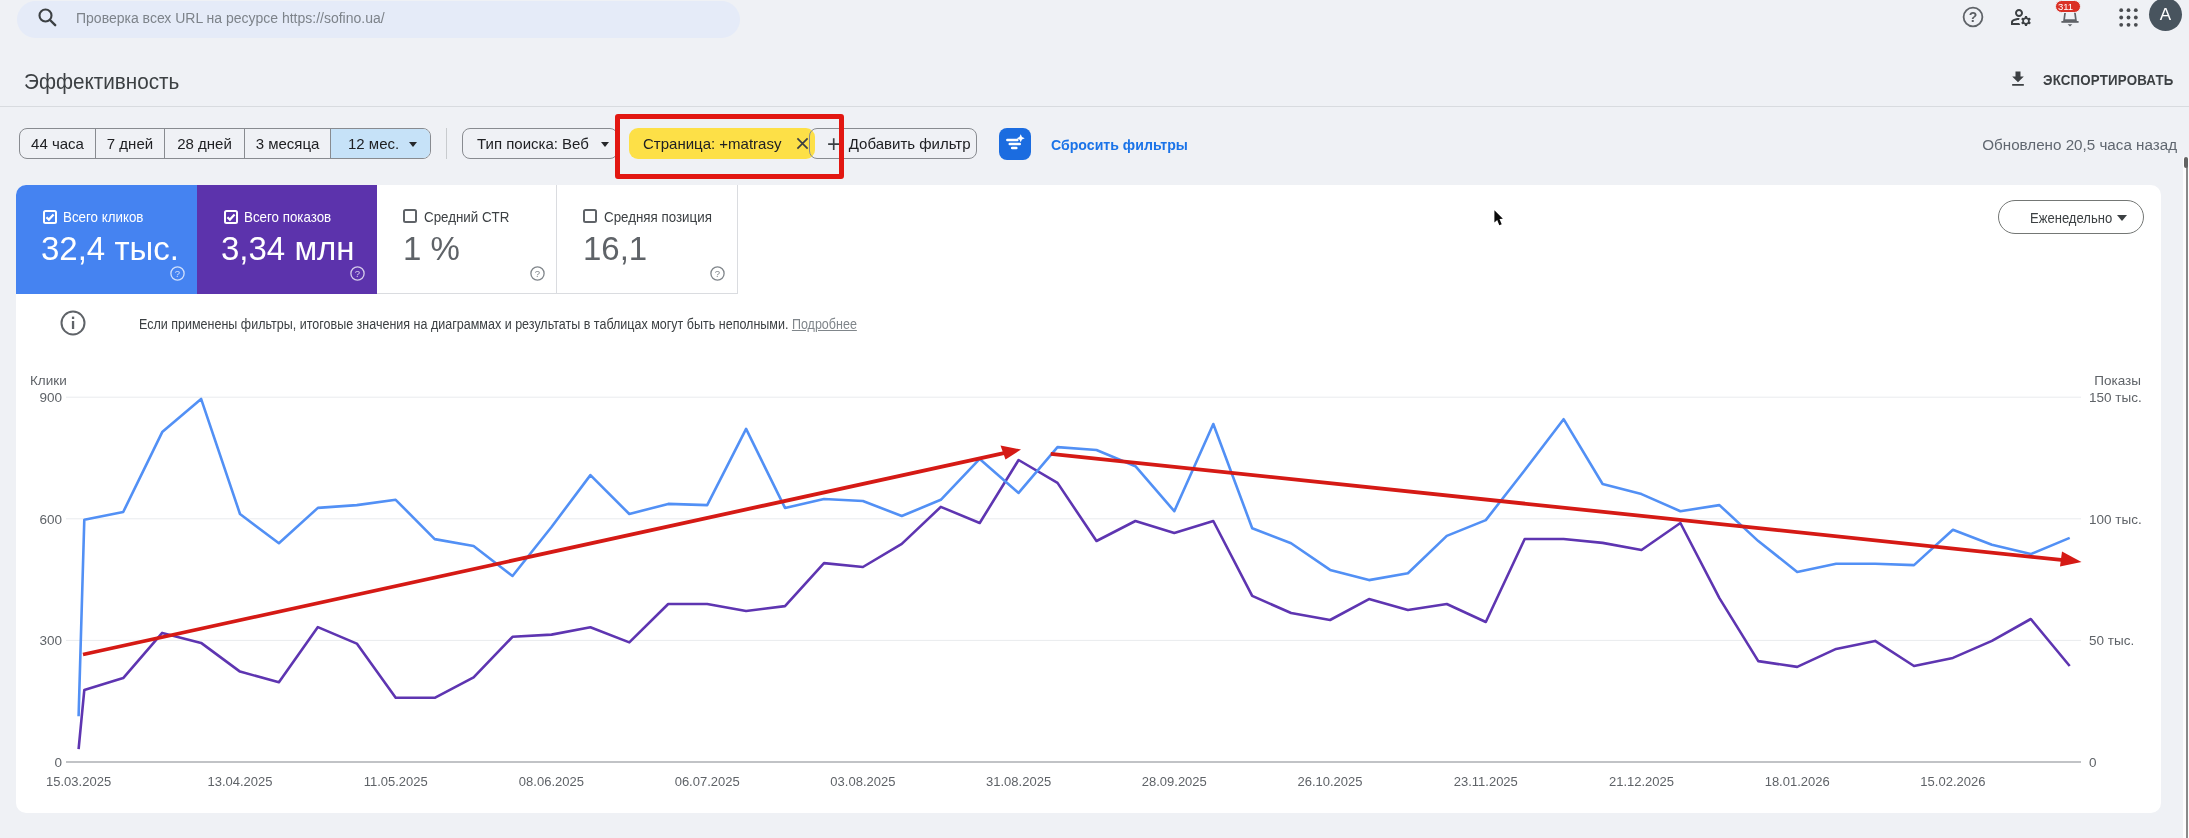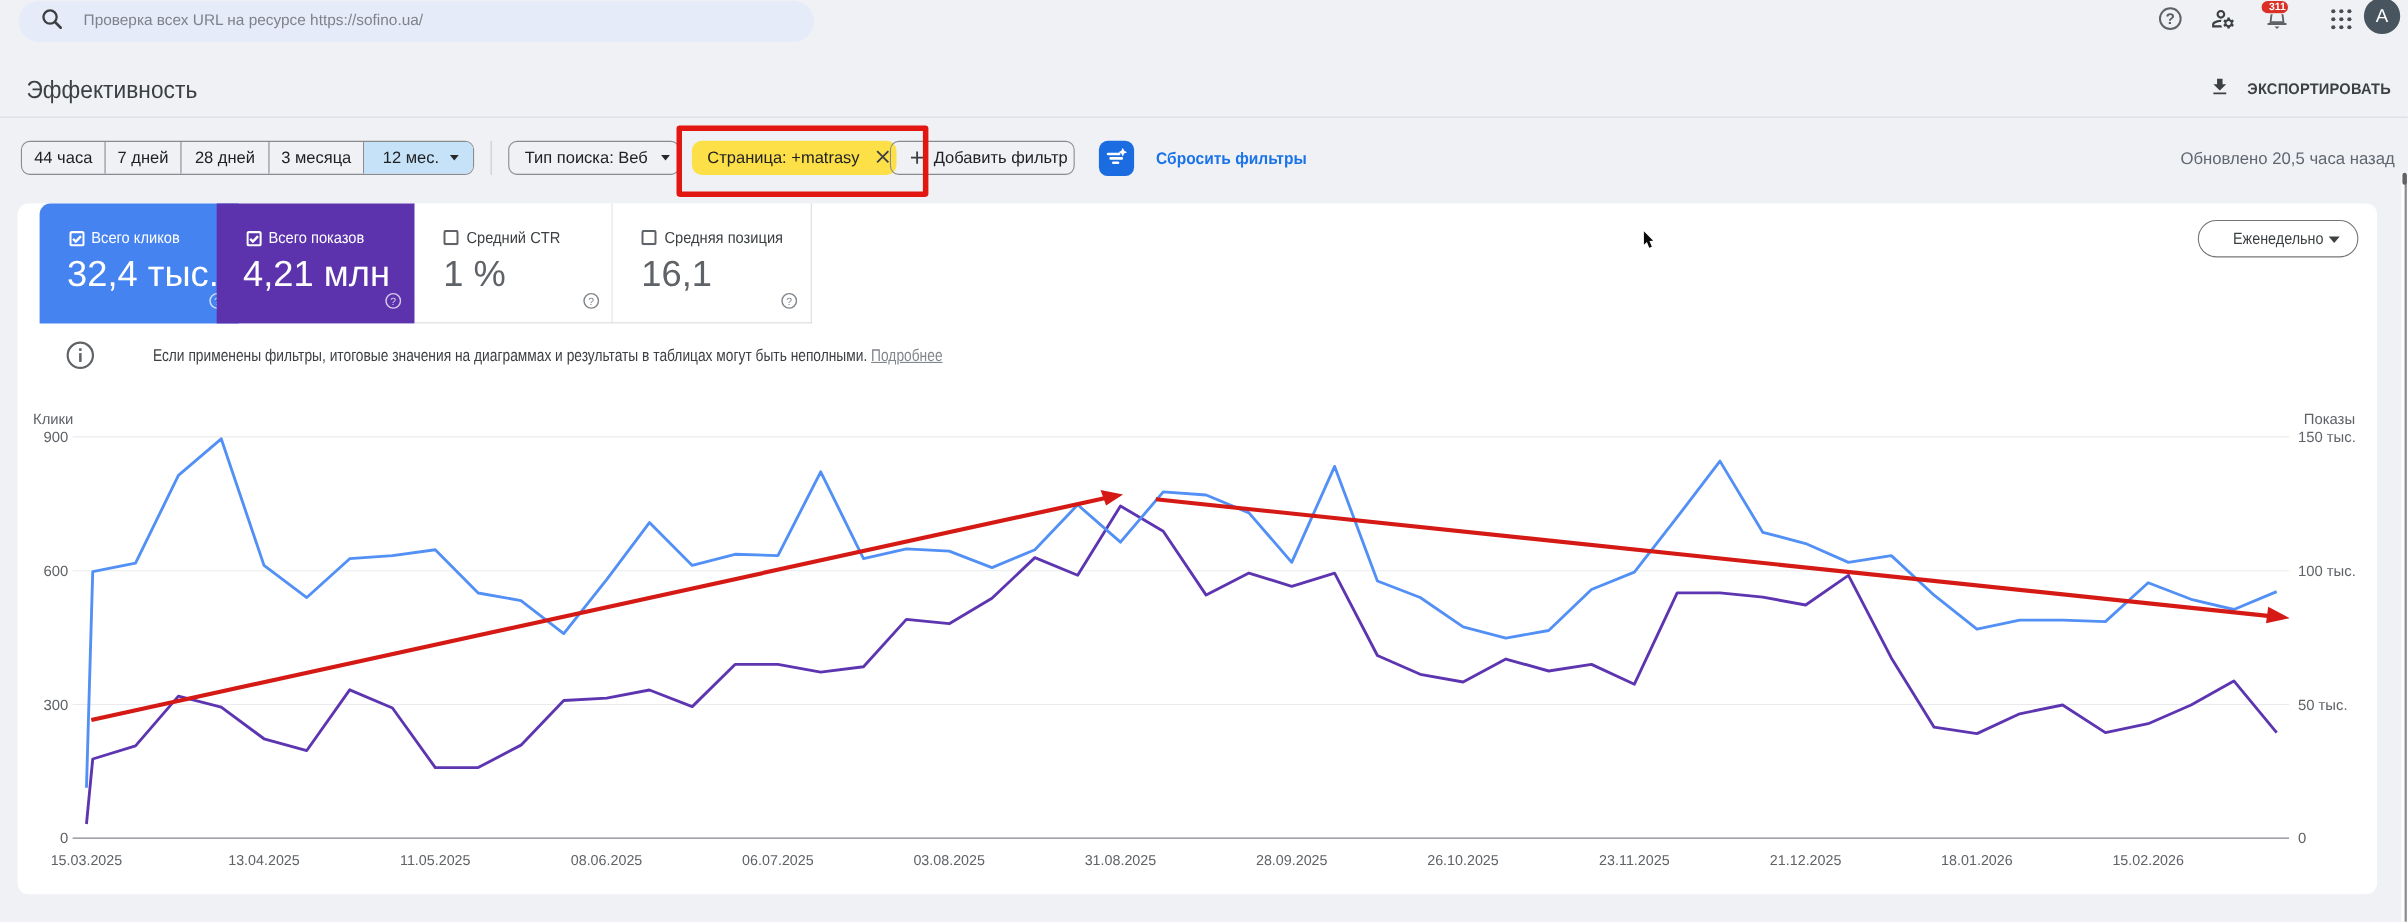--- a/index.html
+++ b/index.html
@@ -24,21 +24,21 @@
 <svg class="abs" style="left:2009px; top:5px;" width="24" height="24" viewBox="0 0 24 24" fill="#3c4043">
   <path d="M4,18v-0.65c0-0.34,0.16-0.66,0.41-0.81C6.1,15.53,8.03,15,10,15c0.03,0,0.05,0,0.08,0.01c0.1-0.7,0.3-1.37,0.59-1.98 C10.45,13.01,10.23,13,10,13c-2.42,0-4.68,0.67-6.61,1.82C2.51,15.34,2,16.32,2,17.35V20h9.26c-0.42-0.6-0.75-1.28-0.97-2H4z"></path>
   <path d="M10,12c2.21,0,4-1.79,4-4s-1.79-4-4-4S6,5.79,6,8S7.79,12,10,12z M10,6c1.1,0,2,0.9,2,2s-0.9,2-2,2S8,9.1,8,8S8.9,6,10,6z"></path>
   <path d="M20.75,16c0-0.22-0.03-0.42-0.06-0.63l1.14-1.01l-1-1.73l-1.45,0.49c-0.32-0.27-0.68-0.48-1.08-0.63L18,11h-2l-0.3,1.49 c-0.4,0.15-0.76,0.36-1.08,0.63l-1.45-0.49l-1,1.73l1.14,1.01c-0.03,0.21-0.06,0.41-0.06,0.63s0.03,0.42,0.06,0.63l-1.14,1.01 l1,1.73l1.45-0.49c0.32,0.27,0.68,0.48,1.08,0.63L16,21h2l0.3-1.49c0.4-0.15,0.76-0.36,1.08-0.63l1.45,0.49l1-1.73l-1.14-1.01 C20.72,16.42,20.75,16.22,20.75,16z M17,18c-1.1,0-2-0.9-2-2s0.9-2,2-2s2,0.9,2,2S18.1,18,17,18z"></path>
 </svg>
 <svg class="abs" style="left:2059px; top:8px;" width="22" height="19" viewBox="0 0 22 19">
   <path d="M11,1.1 C7.9,1.1 6.2,3.3 5.9,5.9 L5.1,12.2 L16.9,12.2 L16.1,5.9 C15.8,3.3 14.1,1.1 11,1.1 Z" fill="none" stroke="#5f6368" stroke-width="1.7"></path>
   <line x1="2.4" y1="13.9" x2="19.6" y2="13.9" stroke="#5f6368" stroke-width="1.8"></line>
   <path d="M8.7,16.2 L13.3,16.2 L11,18.4 Z" fill="#5f6368"></path>
 </svg>
-<div class="abs" style="left:2055px; top:0px; min-width:26px; height:13px; background:#da3025; border:1.5px solid #eff1f5; border-radius:8px; color:#fff; font-size:9.5px; font-weight:bold; text-align:right; line-height:11px; padding:0 2px;">311</div>
+<div class="abs" style="left:2055px; top:0px; min-width:26px; height:13px; background:#da3025; border:1.5px solid #eff1f5; border-radius:8px; color:#fff; font-size:9.5px; font-weight:normal; text-align:left; line-height:11px; padding:0 2px;">311</div>
 <svg class="abs" style="left:2118px; top:7px;" width="21" height="21" viewBox="0 0 21 21" fill="#494c50">
   <circle cx="3.2" cy="3.2" r="1.9"></circle>
     <circle cx="10.5" cy="3.2" r="1.9"></circle>
     <circle cx="17.8" cy="3.2" r="1.9"></circle>
   <circle cx="3.2" cy="10.5" r="1.9"></circle>
     <circle cx="10.5" cy="10.5" r="1.9"></circle>
     <circle cx="17.8" cy="10.5" r="1.9"></circle>
   <circle cx="3.2" cy="17.8" r="1.9"></circle>
     <circle cx="10.5" cy="17.8" r="1.9"></circle>
     <circle cx="17.8" cy="17.8" r="1.9"></circle>
@@ -77,39 +77,39 @@
     <path d="M15.7,0.3 L17,3 L19.7,4.3 L17,5.6 L15.7,8.3 L14.4,5.6 L11.7,4.3 L14.4,3 Z" fill="#fff"></path>
   </svg>
 </div>
 <div class="abs" style="left:1051px; top:136px; font-size:15.2px; font-weight:bold; color:#1a73e8; transform:scaleX(0.93); transform-origin:0 0;">Сбросить фильтры</div>
 <div class="abs" style="right:12px; top:136px; font-size:15.2px; color:#606770; white-space:nowrap;">Обновлено 20,5 часа назад</div>
 
 <div class="abs" style="left:615px; top:114px; width:229px; height:65px; border:5.5px solid #e21711; border-radius:3px;"></div>
 
 <div class="abs" style="left:16px; top:185px; width:2145px; height:628px; background:#fff; border-radius:10px;"></div>
 
-<div class="abs" style="left:16px; top:185px; width:181px; height:109px; background:#4583f1; border-radius:10px 0 0 0; color:#fff;margin-left:20px;">
+<div class="abs" style="left:16px; top:185px; width:181px; height:109px; background:#4583f1; border-radius:10px 0 0 0; color:#fff;">
   <svg class="abs" style="left:27px; top:25px;" width="14" height="14" viewBox="0 0 14 14">
     <rect x="1" y="1" width="12" height="12" rx="1.5" fill="none" stroke="#fff" stroke-width="2"></rect>
     <path d="M3.4,7.2 L5.9,9.6 L10.6,4.6" fill="none" stroke="#fff" stroke-width="2.2"></path>
   </svg>
   <div class="abs" style="left:47px; top:24px; font-size:14.5px; transform:scaleX(0.92); transform-origin:0 0;">Всего кликов</div>
   <div class="abs" style="left:25px; top:45px; font-size:33px;">32,4 тыс.</div>
   <svg class="abs" style="left:154px; top:81px;" width="15" height="15" viewBox="0 0 15 15">
     <circle cx="7.5" cy="7.5" r="6.6" fill="none" stroke="#ffffff" stroke-opacity="0.75" stroke-width="1.3"></circle>
     <text x="7.5" y="11" text-anchor="middle" font-size="9.5" fill="#ffffff" fill-opacity="0.75" font-family="Liberation Sans">?</text>
   </svg>
 </div>
 <div class="abs" style="left:197px; top:185px; width:180px; height:109px; background:#5c33ac; color:#fff;text-align:right;">
   <svg class="abs" style="left:27px; top:25px;" width="14" height="14" viewBox="0 0 14 14">
     <rect x="1" y="1" width="12" height="12" rx="1.5" fill="none" stroke="#fff" stroke-width="2"></rect>
     <path d="M3.4,7.2 L5.9,9.6 L10.6,4.6" fill="none" stroke="#fff" stroke-width="2.2"></path>
   </svg>
   <div class="abs" style="left:47px; top:24px; font-size:14.5px; transform:scaleX(0.92); transform-origin:0 0;">Всего показов</div>
-  <div class="abs" style="left:24px; top:45px; font-size:33px;">4,21 млн</div>
+  <div class="abs" style="left:24px; top:45px; font-size:33px;">3,34 млн</div>
   <svg class="abs" style="left:153px; top:81px;" width="15" height="15" viewBox="0 0 15 15">
     <circle cx="7.5" cy="7.5" r="6.6" fill="none" stroke="#ffffff" stroke-opacity="0.75" stroke-width="1.3"></circle>
     <text x="7.5" y="11" text-anchor="middle" font-size="9.5" fill="#ffffff" fill-opacity="0.75" font-family="Liberation Sans">?</text>
   </svg>
 </div>
 <div class="abs" style="left:377px; top:185px; width:180px; height:109px; background:#fff; border-right:1px solid #dadce0; border-bottom:1px solid #dadce0;">
   <svg class="abs" style="left:26px; top:24px;" width="14" height="14" viewBox="0 0 14 14">
     <rect x="1" y="1" width="12" height="12" rx="1.5" fill="none" stroke="#5f6368" stroke-width="2"></rect>
   </svg>
   <div class="abs" style="left:47px; top:24px; font-size:14.5px; color:#3c4043; transform:scaleX(0.92); transform-origin:0 0;">Средний CTR</div>

